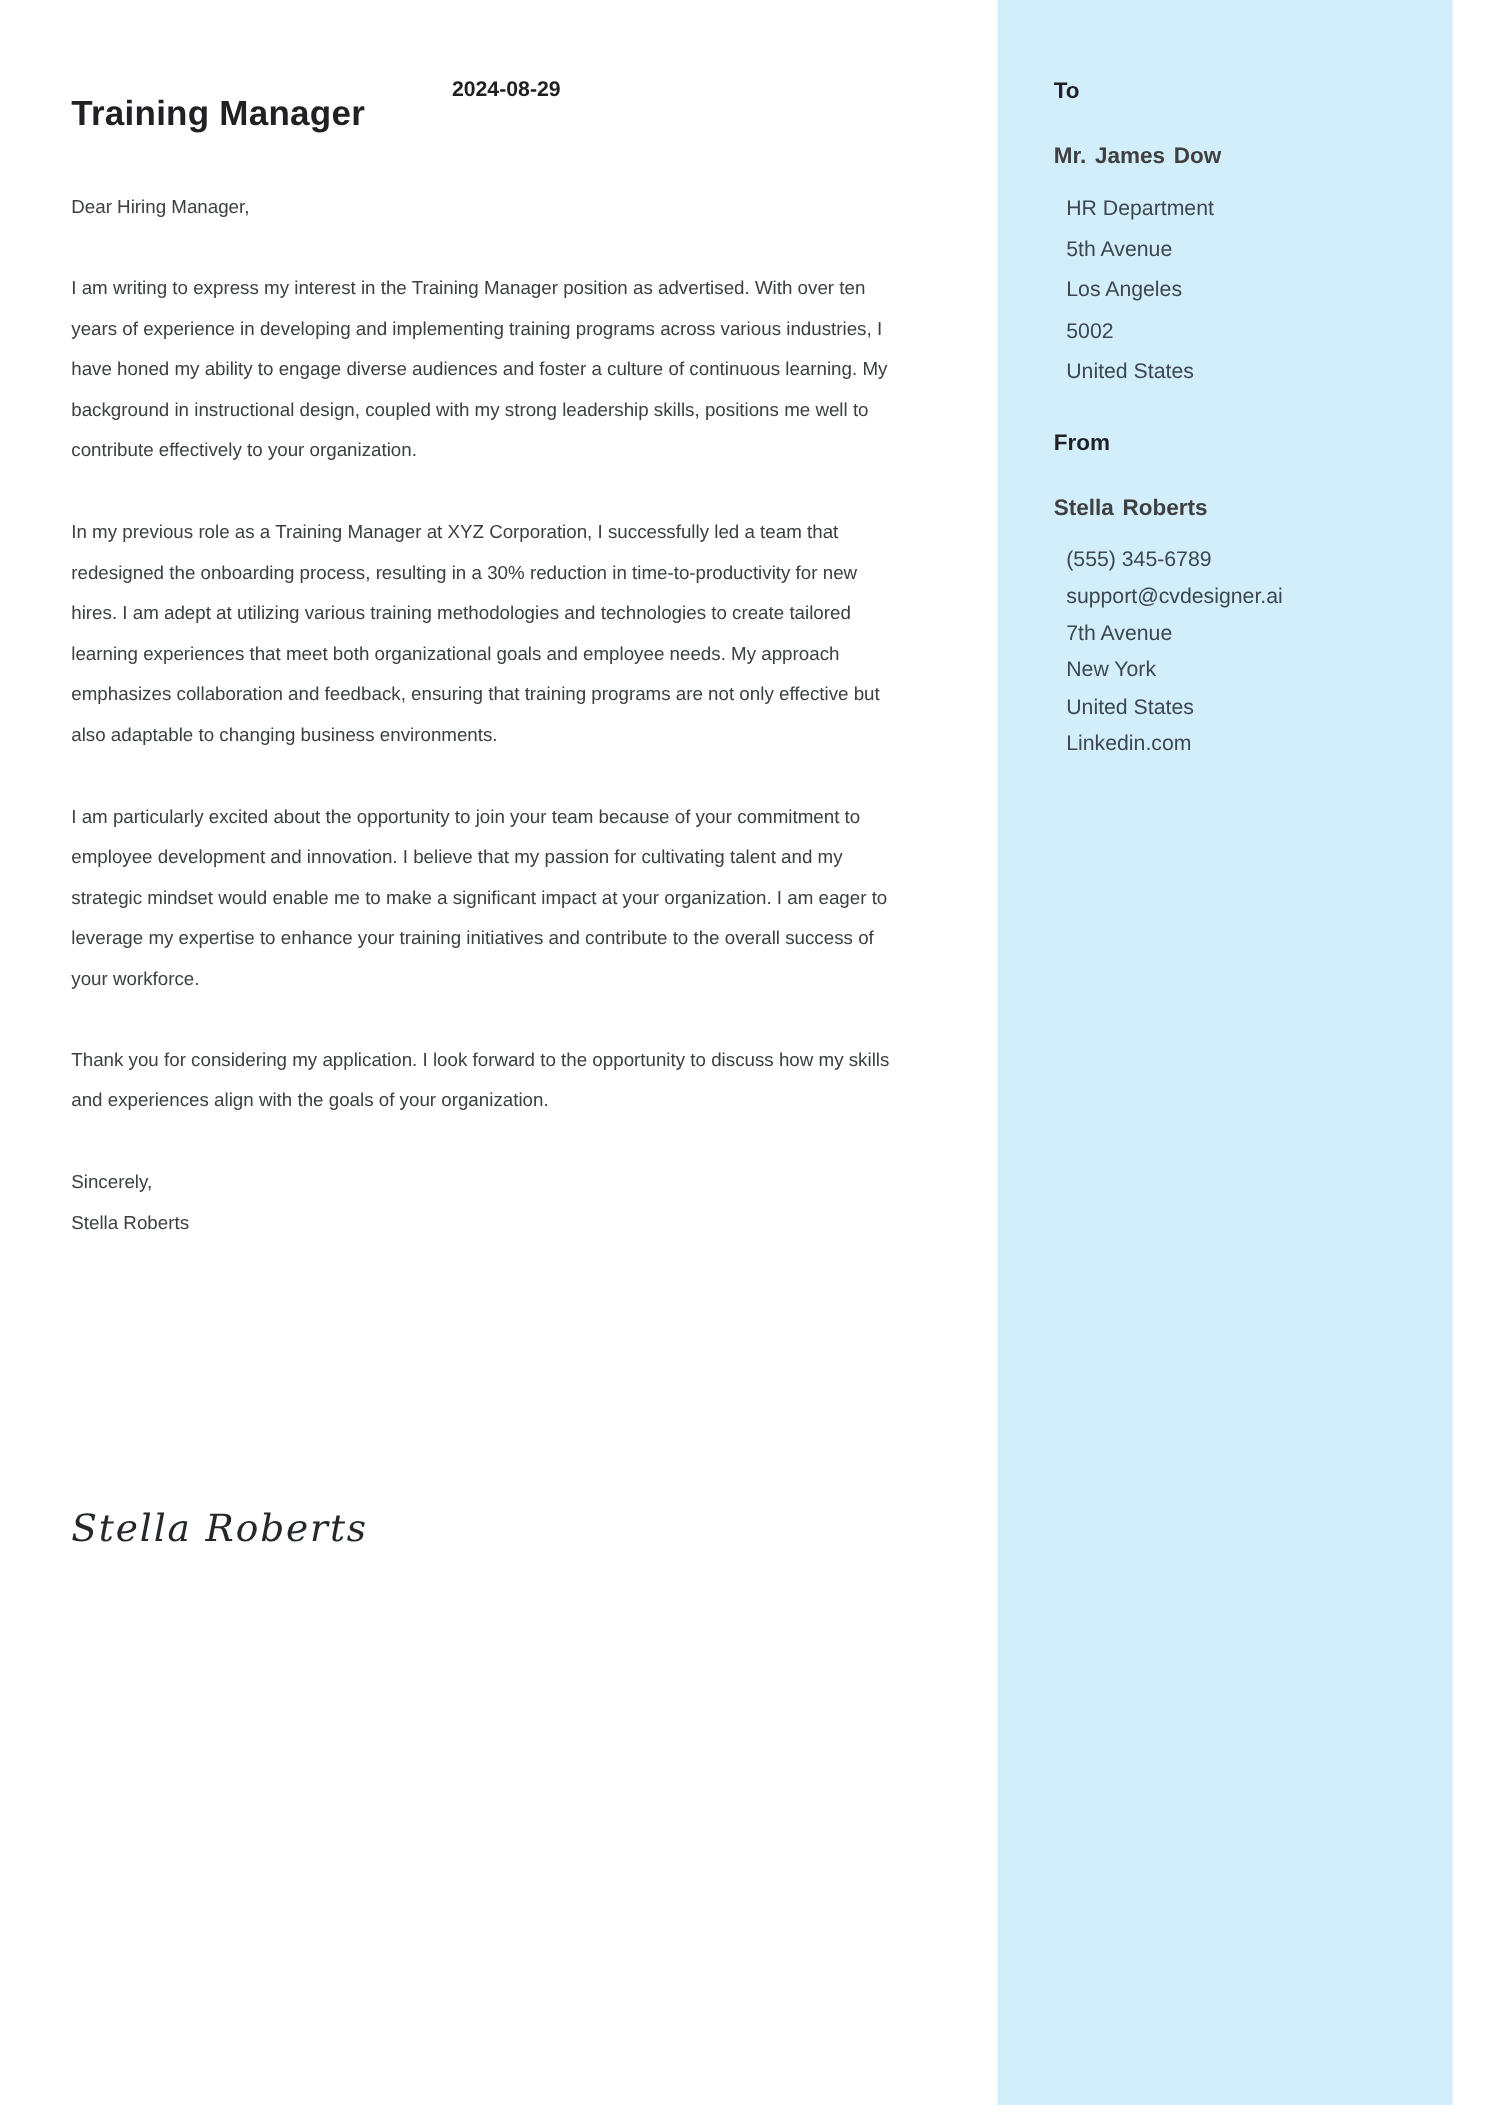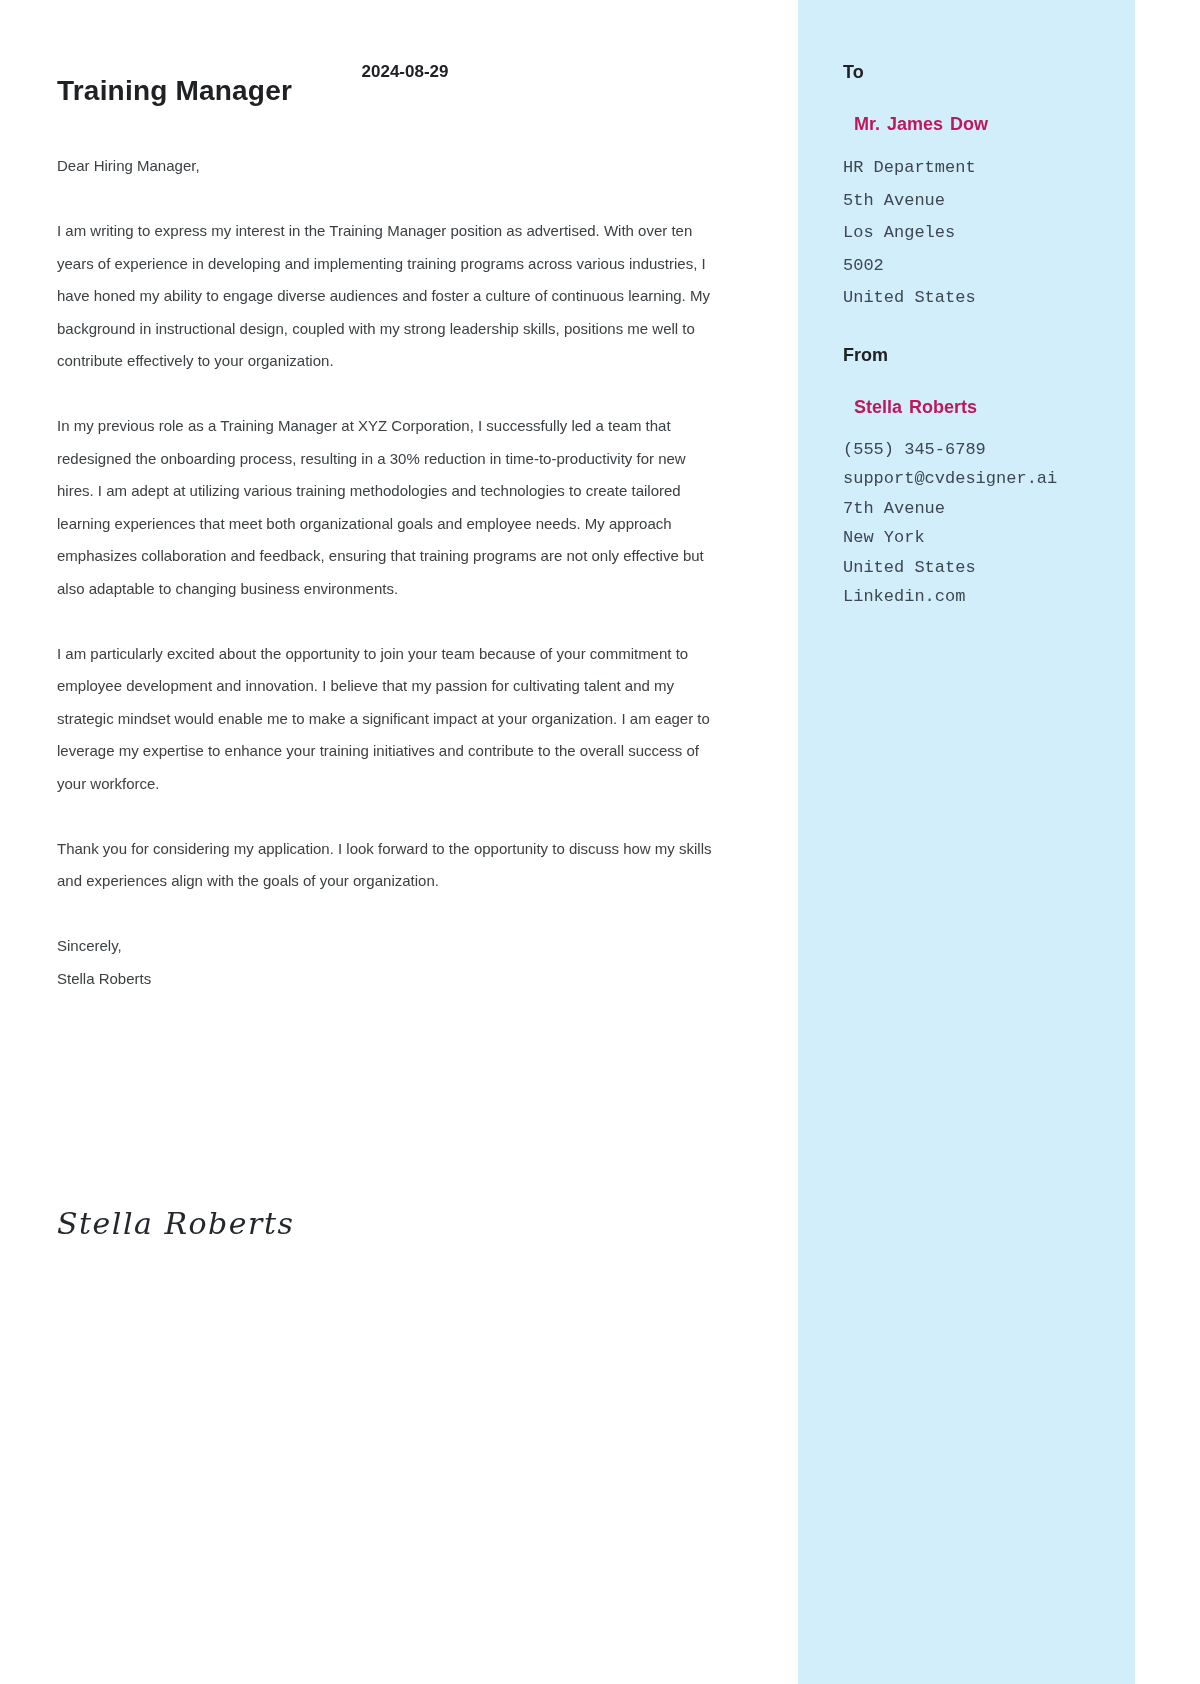--- a/index.html
+++ b/index.html
@@ -56,42 +56,42 @@
     font-size: 30px;
     letter-spacing: 1.5px;
     color: #24282c;
   }
 
   
   .sidebar {
     position: absolute;
     left: 798px;
     top: 0;
-    width: 337px;
+    width: 364px;
     height: 1684px;
     box-sizing: border-box;
     padding: 60px 32px 0 45px;
   }
   .sb-label {
     font-size: 18px;
     font-weight: 600;
     line-height: 24px;
     color: #202124;
     margin: 0 0 24px 0;
   }
   .sb-label.from-label { margin-top: 28px; }
   .sb-name {
     font-size: 18px;
     font-weight: 700;
     line-height: 33px;
-    color: #be185d;
+    color: #404040;
     word-spacing: 2px;
-    margin: 11px;
+    margin: 0;
   }
-  .sb-list { margin: 0; font-family: Liberation Mono, monospace; }
+  .sb-list { margin: 10px; }
   .sb-list .sb-line {
     font-size: 17px;
     font-weight: 400;
     color: #3d474f;
   }
   .to-list .sb-line { line-height: 32.5px; }
   .from-list .sb-line { line-height: 29.5px; }
 </style>
 </head>
 <body>

